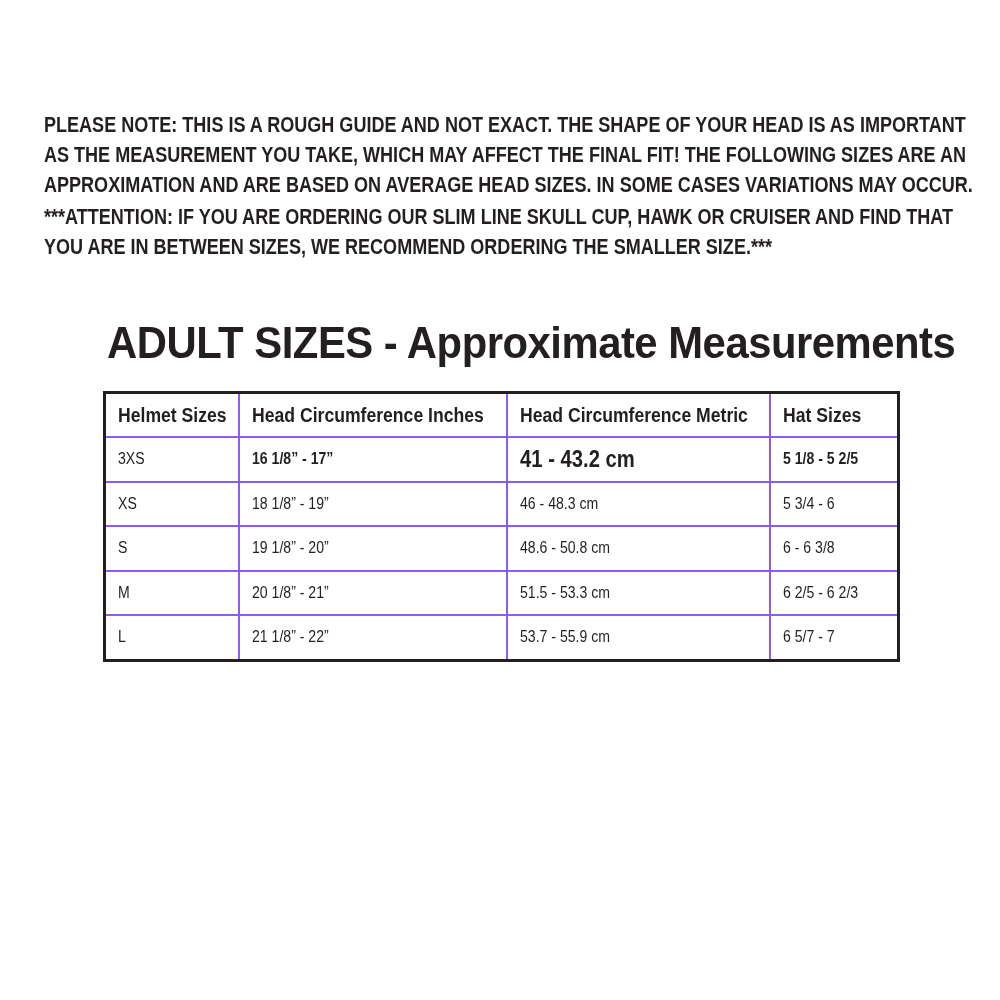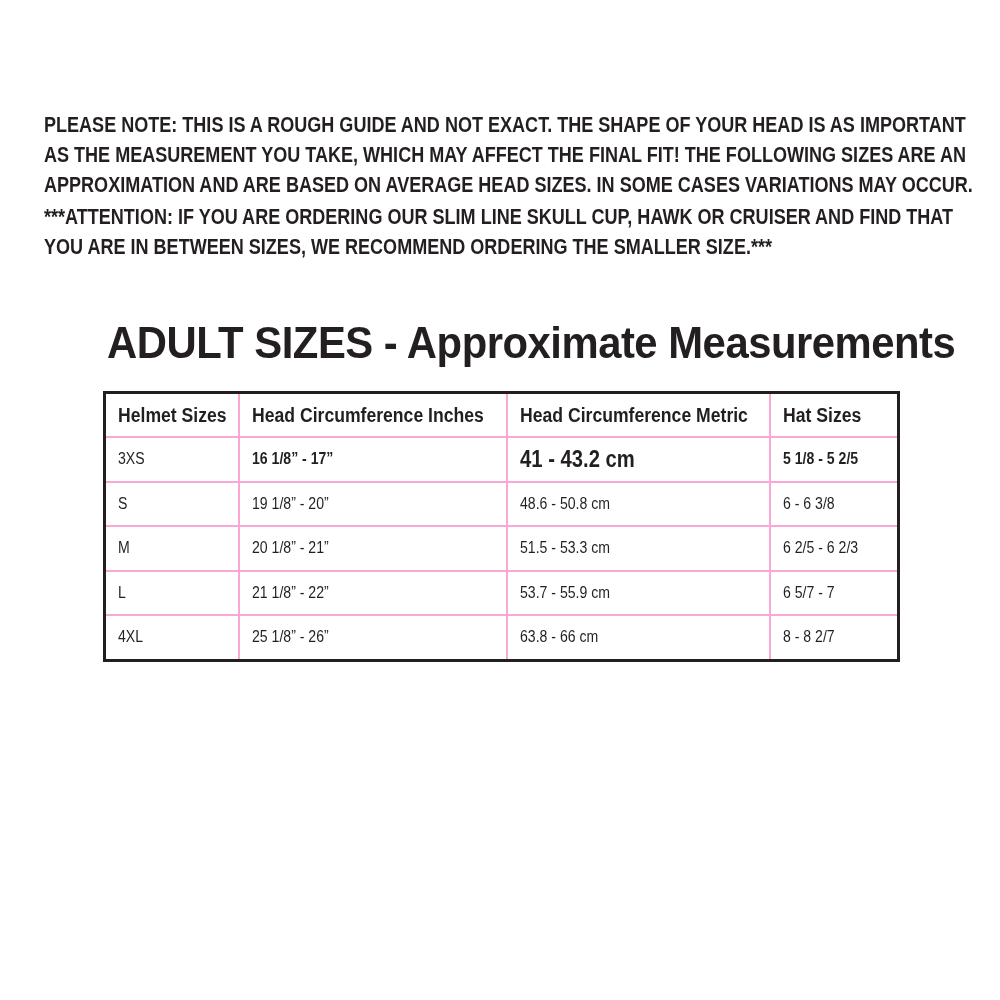--- a/index.html
+++ b/index.html
@@ -56,21 +56,21 @@
     width: 794px;
     border-collapse: collapse;
     table-layout: fixed;
     border: 3px solid #231f20;
   }
   table.sizes col.c1 { width: 134px; }
   table.sizes col.c2 { width: 268px; }
   table.sizes col.c3 { width: 263px; }
   table.sizes col.c4 { width: 129px; }
   table.sizes th, table.sizes td {
-    border: 2px solid #f9a8d4;
+    border: 2px solid #8b5cf6;
     padding: 0 0 0 12px;
     text-align: left;
     vertical-align: middle;
     overflow: hidden;
   }
   table.sizes th {
     height: 42px;
     font-size: 20px;
     font-weight: bold;
   }
@@ -128,39 +128,39 @@
       </tr>
     </thead>
     <tbody>
       <tr class="first-row">
         <td><span class="ct">3XS</span></td>
         <td class="b"><span class="ct">16 1/8” - 17”</span></td>
         <td class="metric-big"><span class="ct">41 - 43.2 cm</span></td>
         <td class="b"><span class="ct">5 1/8 - 5 2/5</span></td>
       </tr>
       <tr>
+        <td><span class="ct">XS</span></td>
+        <td><span class="ct">18 1/8” - 19”</span></td>
+        <td><span class="ct">46 - 48.3 cm</span></td>
+        <td><span class="ct">5 3/4 - 6</span></td>
+      </tr>
+      <tr>
         <td><span class="ct">S</span></td>
         <td><span class="ct">19 1/8” - 20”</span></td>
         <td><span class="ct">48.6 - 50.8 cm</span></td>
         <td><span class="ct">6 - 6 3/8</span></td>
       </tr>
       <tr>
         <td><span class="ct">M</span></td>
         <td><span class="ct">20 1/8” - 21”</span></td>
         <td><span class="ct">51.5 - 53.3 cm</span></td>
         <td><span class="ct">6 2/5 - 6 2/3</span></td>
       </tr>
       <tr>
         <td><span class="ct">L</span></td>
         <td><span class="ct">21 1/8” - 22”</span></td>
         <td><span class="ct">53.7 - 55.9 cm</span></td>
         <td><span class="ct">6 5/7 - 7</span></td>
       </tr>
-      <tr>
-        <td><span class="ct">4XL</span></td>
-        <td><span class="ct">25 1/8” - 26”</span></td>
-        <td><span class="ct">63.8 - 66 cm</span></td>
-        <td><span class="ct">8 - 8 2/7</span></td>
-      </tr>
     </tbody>
   </table>
 
 </div>
 
 </body></html>

